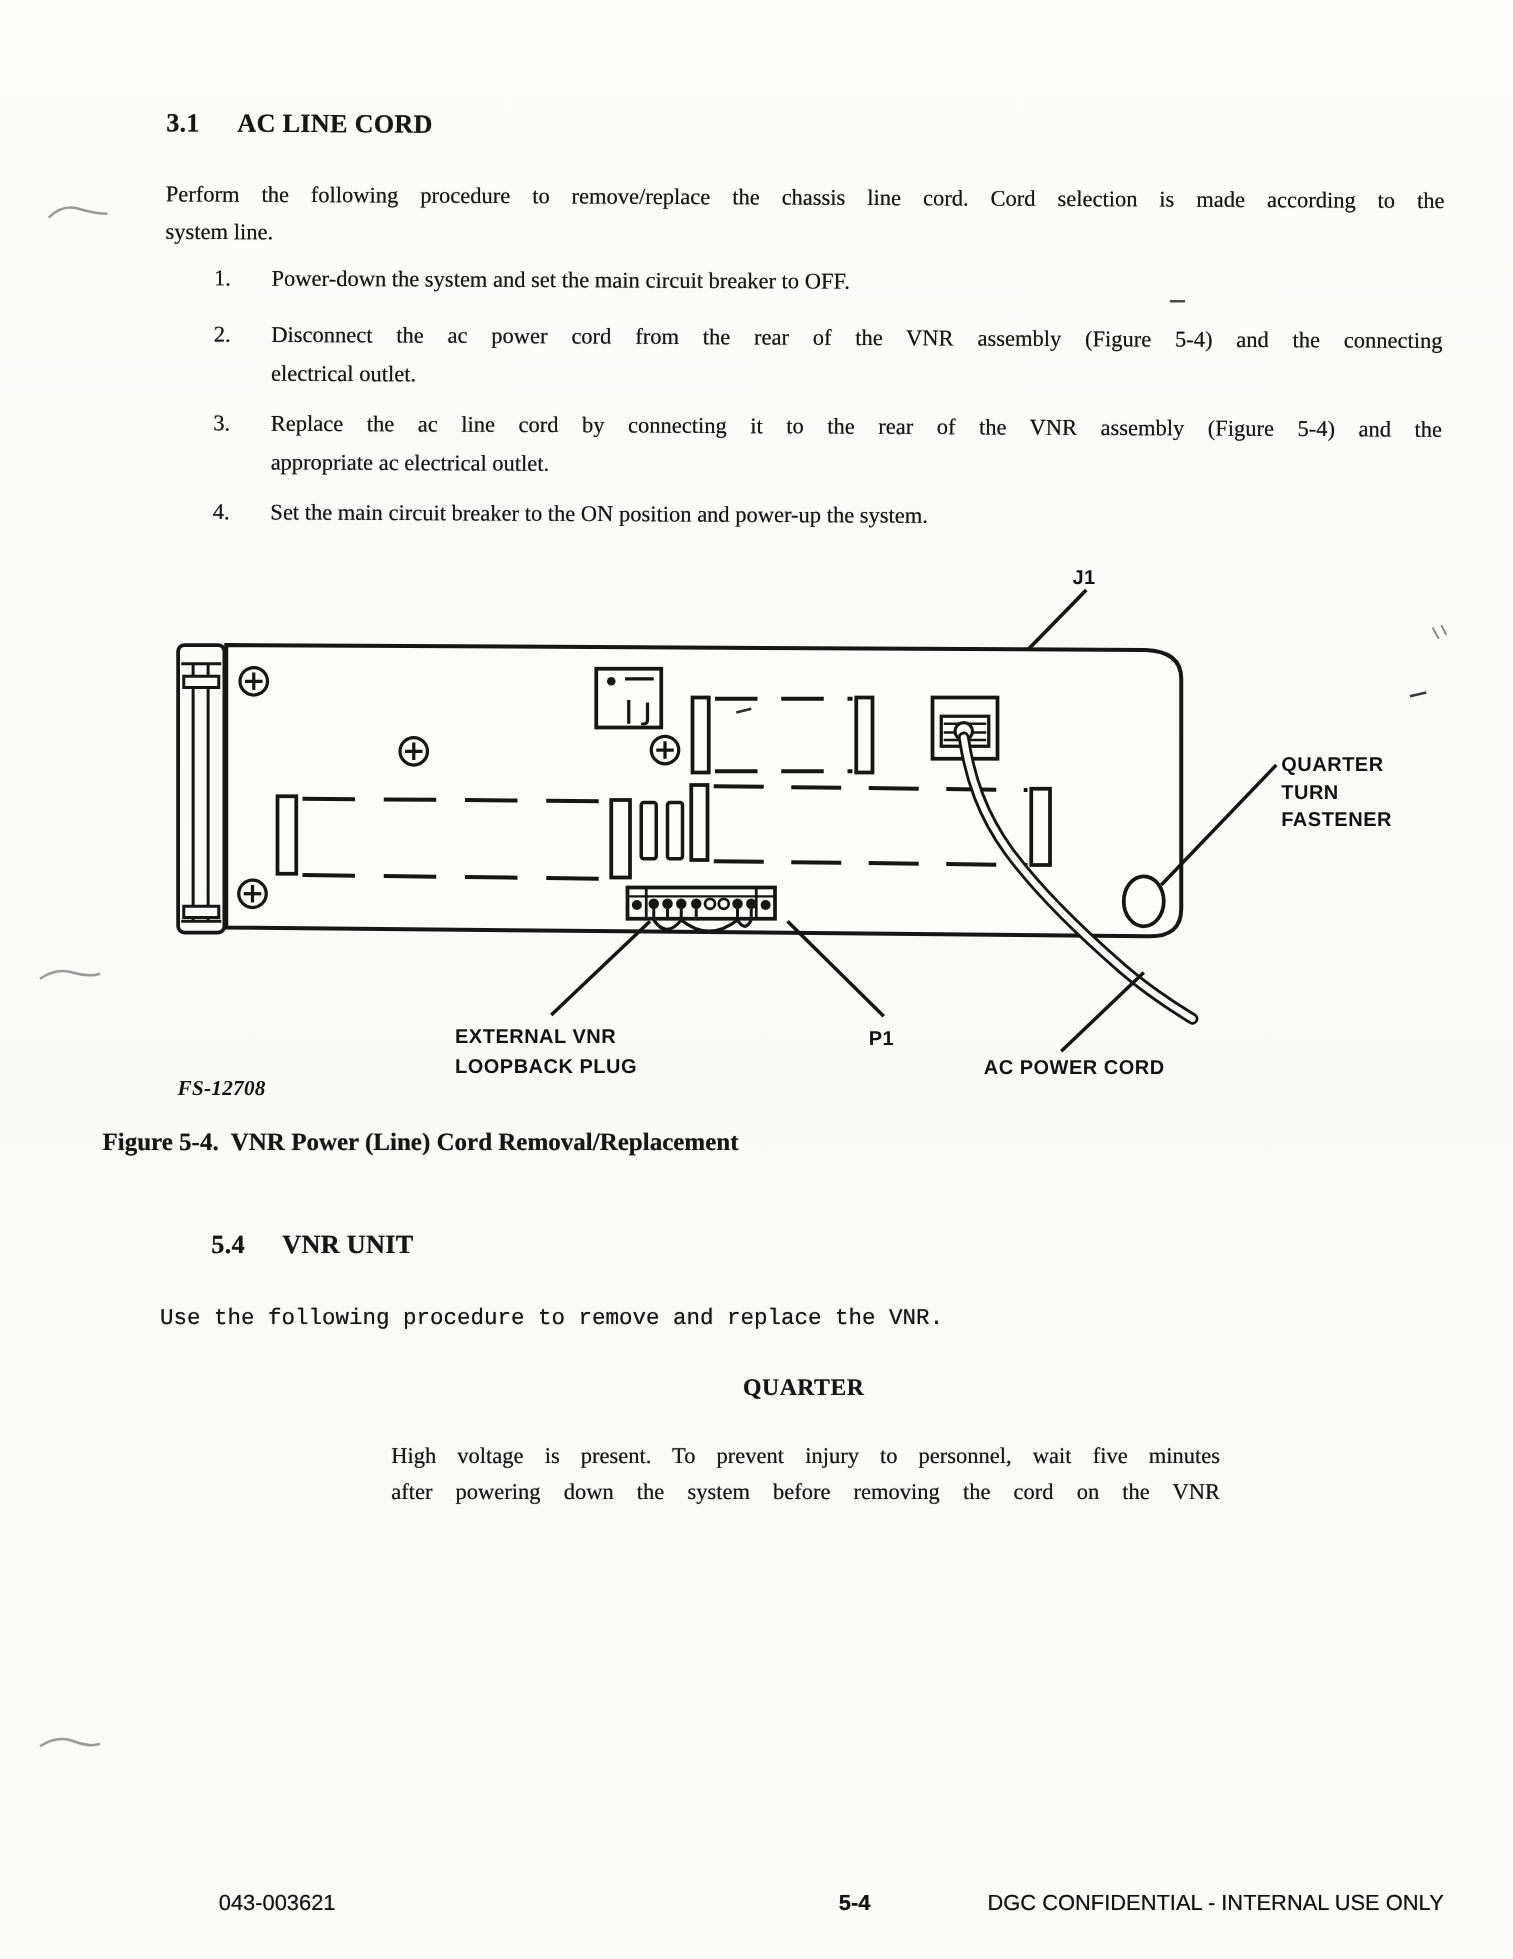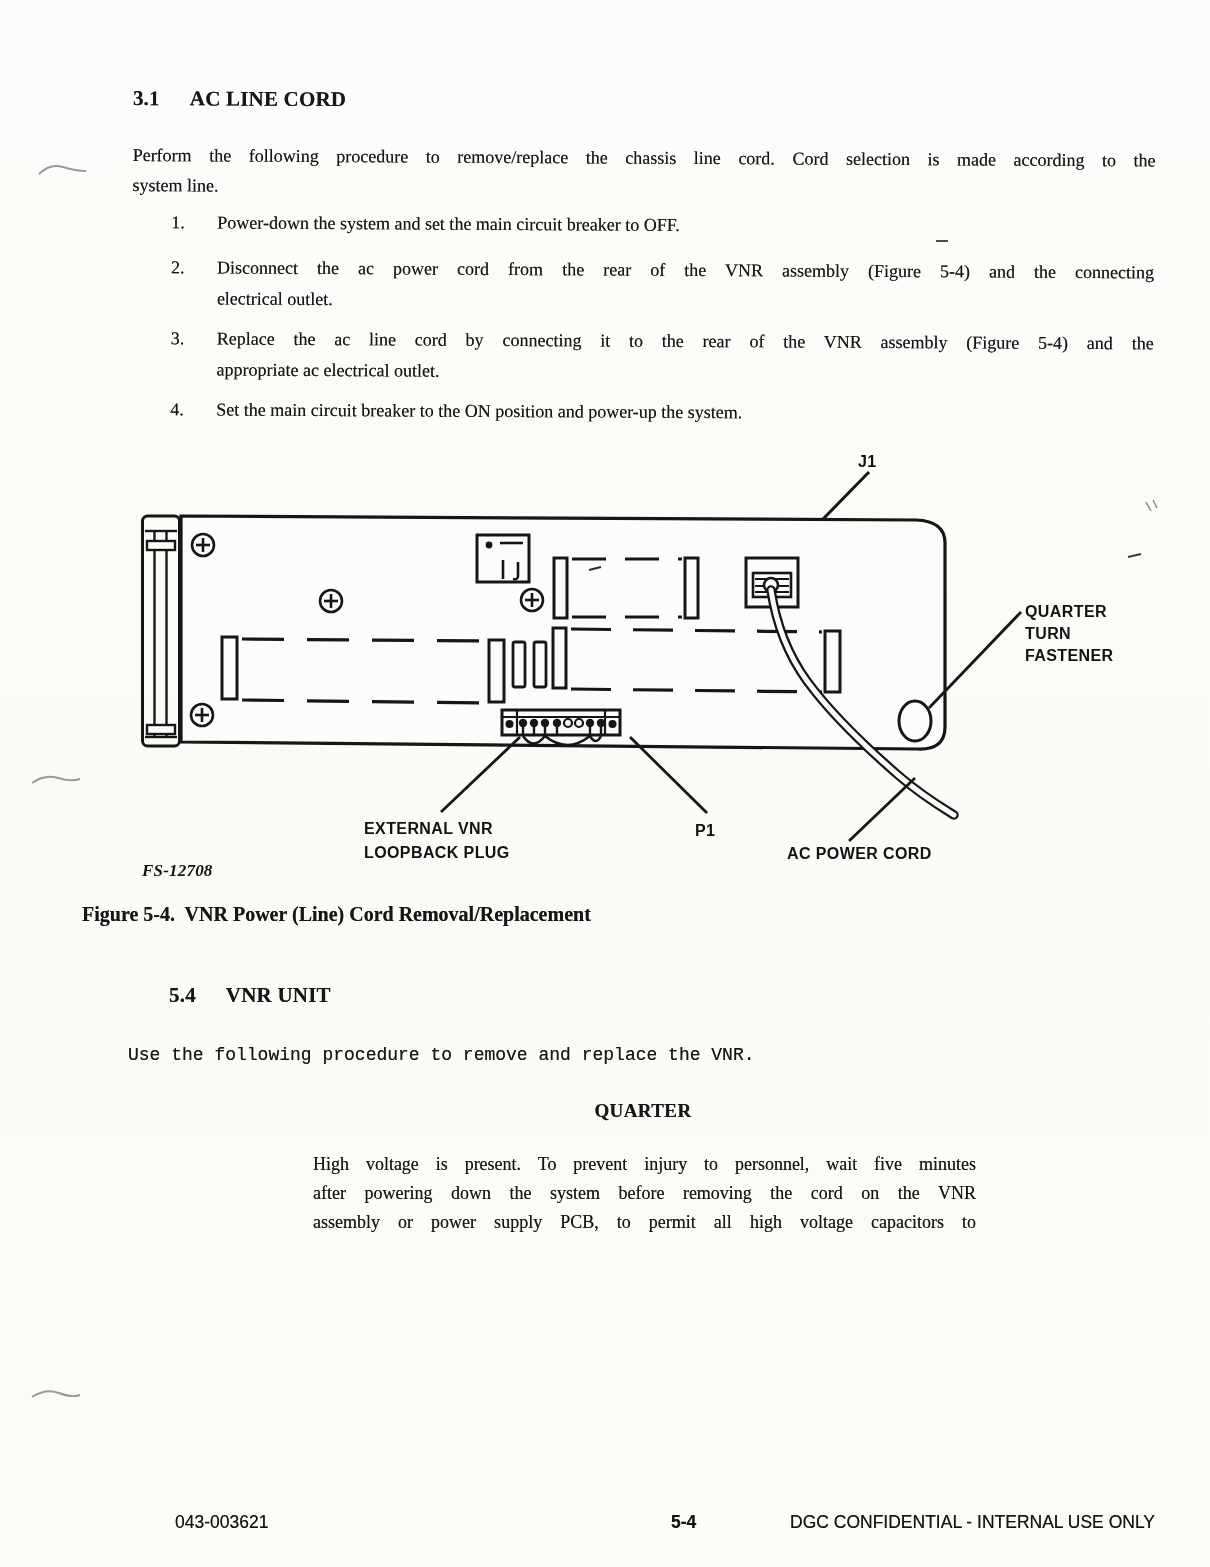--- a/index.html
+++ b/index.html
@@ -271,21 +271,20 @@
   </div>
 
   <div class="para txt" style="left:128px;top:1040px;width:1030px;font-family:Liberation Mono, monospace;">
     <div class="line">Use the following procedure to remove and replace the VNR.</div>
   </div>
 
   <div class="warn-head txt">QUARTER</div>
   <div class="warn-body txt">
     <div class="line jl">High voltage is present.  To prevent injury to personnel, wait five minutes</div>
     <div class="line jl">after powering down the system before removing the cord on the VNR</div>
-    <div class="line jl">assembly or power supply PCB, to permit all high voltage capacitors to</div>
   </div>
 
   <div class="footer">
     <span class="doc txt">043-003621</span>
     <span class="pg txt">5-4</span>
     <span class="conf txt">DGC CONFIDENTIAL - INTERNAL USE ONLY</span>
   </div>
 
 </div>
 

